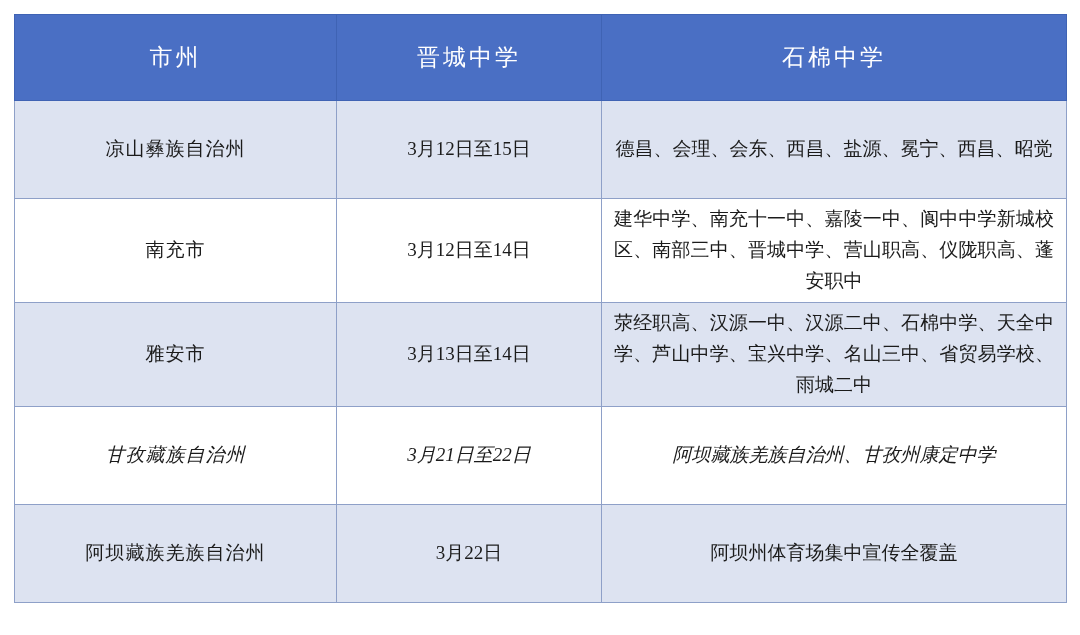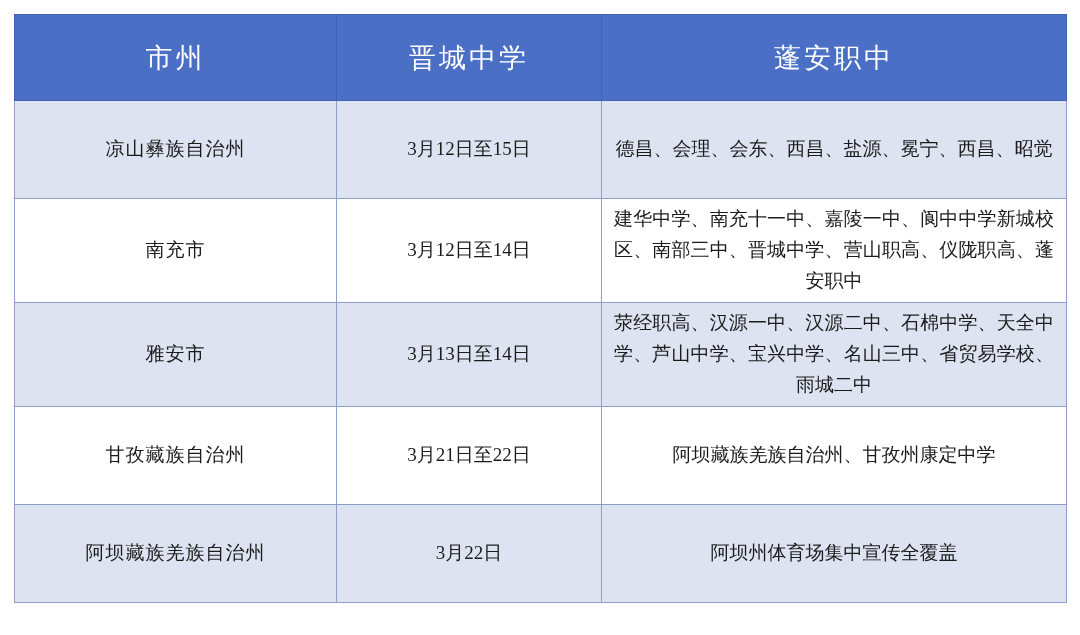--- a/index.html
+++ b/index.html
@@ -32,21 +32,21 @@
 
   table.schedule th,
   table.schedule td {
     border: 1px solid #8ea0c8;
     vertical-align: middle;
     box-sizing: border-box;
   }
   table.schedule thead th {
     background: #4a6fc4;
     color: #ffffff;
-    font-size: 27px;
+    font-size: 23px;
     font-weight: normal;
     letter-spacing: 3px;
     height: 86px;
     text-align: center;
     border-color: #3f63b4;
   }
   table.schedule tbody td {
     font-size: 19px;
     color: #1b1b1b;
     text-align: center;
@@ -70,38 +70,38 @@
     text-align: center;
     letter-spacing: 0px;
   }
   td.col-place.justified {
     text-align: justify;
     text-align-last: center;
   }
   tbody tr.r0 td { height: 98px; }
   tbody tr.r1 td { height: 104px; }
   tbody tr.r2 td { height: 104px; }
-  tbody tr.r3 td { height: 98px; }
+  tbody tr.r3 td { height: 98px; font-style: italic; }
   tbody tr.r4 td { height: 98px; }
 </style>
 </head>
 <body>
 
 <div class="page">
   <table class="schedule">
     <colgroup>
       <col class="c1">
       <col class="c2">
       <col class="c3">
     </colgroup>
     <thead>
       <tr>
         <th>市州</th>
         <th>晋城中学</th>
-        <th>蓬安职中</th>
+        <th>石棉中学</th>
       </tr>
     </thead>
     <tbody>
       <tr class="shade r0">
         <td class="col-region">凉山彝族自治州</td>
         <td class="col-time">3月12日至15日</td>
         <td class="col-place justified">德昌、会理、会东、西昌、盐源、冕宁、西昌、昭觉</td>
       </tr>
       <tr class="plain r1">
         <td class="col-region">南充市</td>

